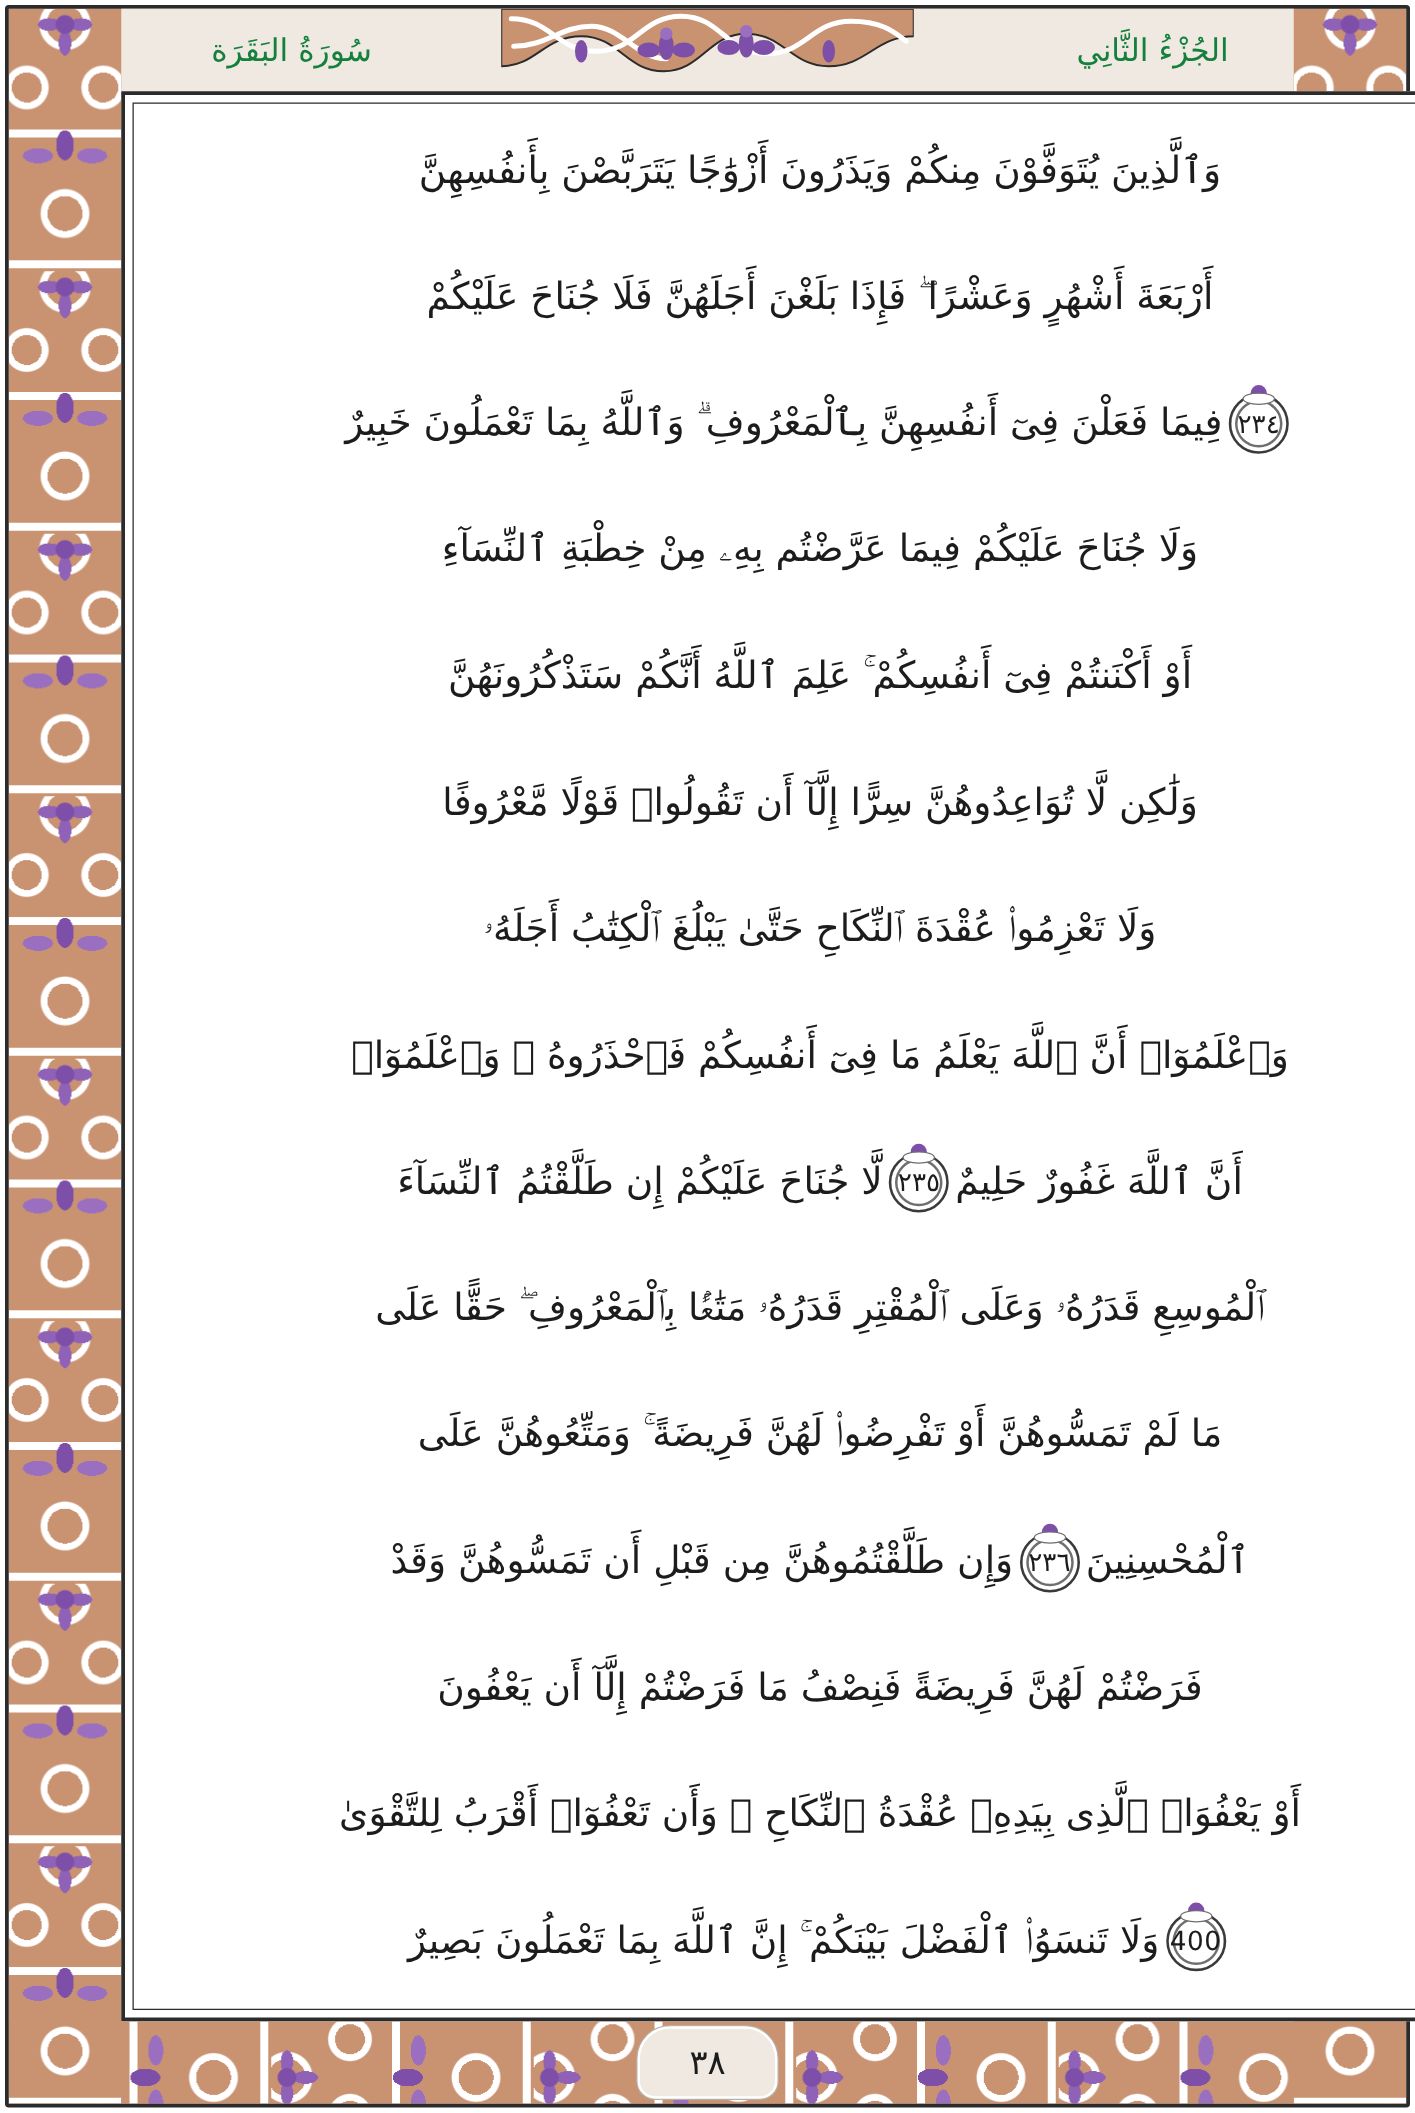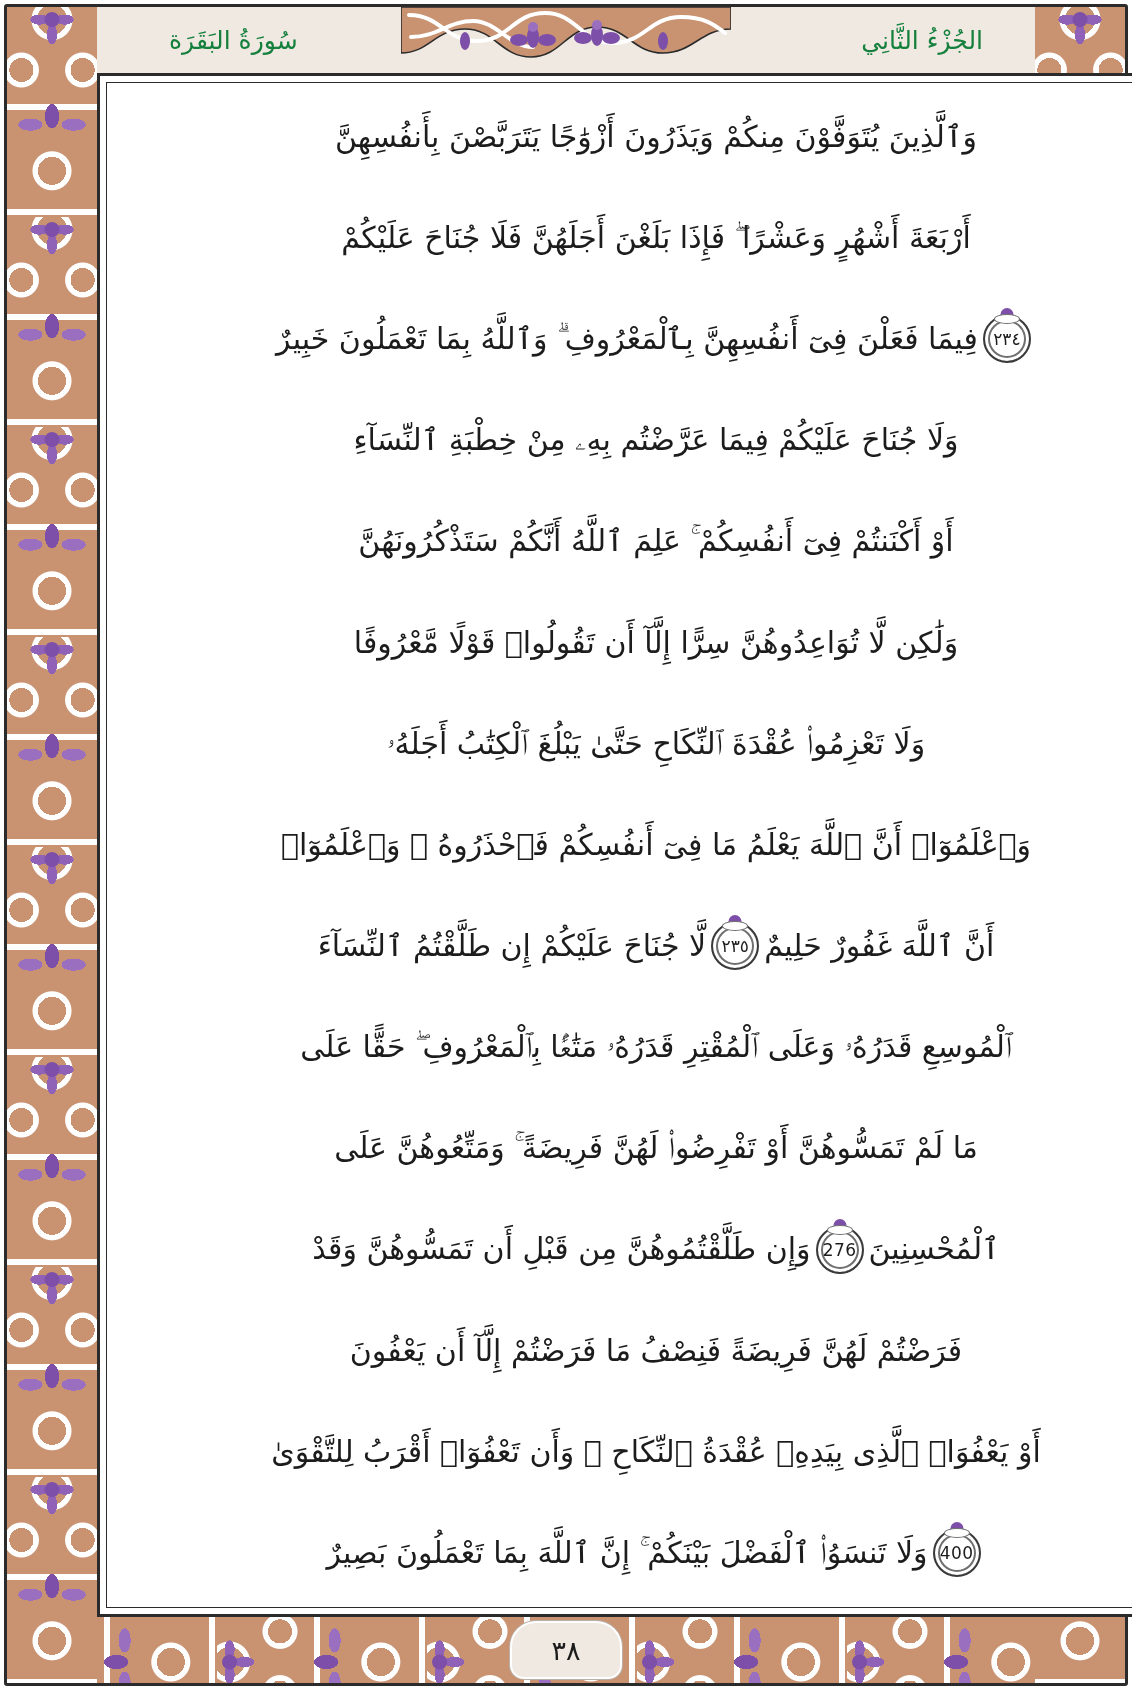--- a/index.html
+++ b/index.html
@@ -87,21 +87,21 @@
     display:flex;align-items:center;justify-content:center;
     height:92px;
     letter-spacing:0.4px;
   }
   .aline span.t{display:inline-block;}
 
   
   .ayah{
     display:inline-block;position:relative;
     width:44px;height:44px;margin:0 5px;vertical-align:middle;
-    font-size:17px;line-height:44px;text-align:center;color:#1c1c1c;
+    font-size:21px;line-height:44px;text-align:center;color:#1c1c1c;
     border:2px solid #3a3a3a;border-radius:50%;
     background:#ffffff;
     box-shadow:inset 0 0 0 3px #ffffff, inset 0 0 0 5px #6f6f6f;
   }
   .ayah::before{
     content:"";position:absolute;left:50%;top:-9px;transform:translateX(-50%);
     width:13px;height:13px;border-radius:50% 50% 50% 50%;
     background:#7d4fa8;
   }
   .ayah::after{
@@ -220,21 +220,21 @@
       <div class="aline">
         <span class="t">ٱلْمُوسِعِ قَدَرُهُۥ وَعَلَى ٱلْمُقْتِرِ قَدَرُهُۥ مَتَٰعًۢا بِٱلْمَعْرُوفِ ۖ حَقًّا عَلَى</span>
       </div>
 
       <div class="aline">
         <span class="t">مَا لَمْ تَمَسُّوهُنَّ أَوْ تَفْرِضُوا۟ لَهُنَّ فَرِيضَةً ۚ وَمَتِّعُوهُنَّ عَلَى</span>
       </div>
 
       <div class="aline">
         <span class="t">ٱلْمُحْسِنِينَ</span>
-        <span class="ayah">276</span>
+        <span class="ayah">٢٣٦</span>
         <span class="t">وَإِن طَلَّقْتُمُوهُنَّ مِن قَبْلِ أَن تَمَسُّوهُنَّ وَقَدْ</span>
       </div>
 
       <div class="aline">
         <span class="t">فَرَضْتُمْ لَهُنَّ فَرِيضَةً فَنِصْفُ مَا فَرَضْتُمْ إِلَّآ أَن يَعْفُونَ</span>
       </div>
 
       <div class="aline">
         <span class="t">أَوْ يَعْفُوَا۟ ٱلَّذِى بِيَدِهِۦ عُقْدَةُ ٱلنِّكَاحِ ۚ وَأَن تَعْفُوٓا۟ أَقْرَبُ لِلتَّقْوَىٰ</span>
       </div>

